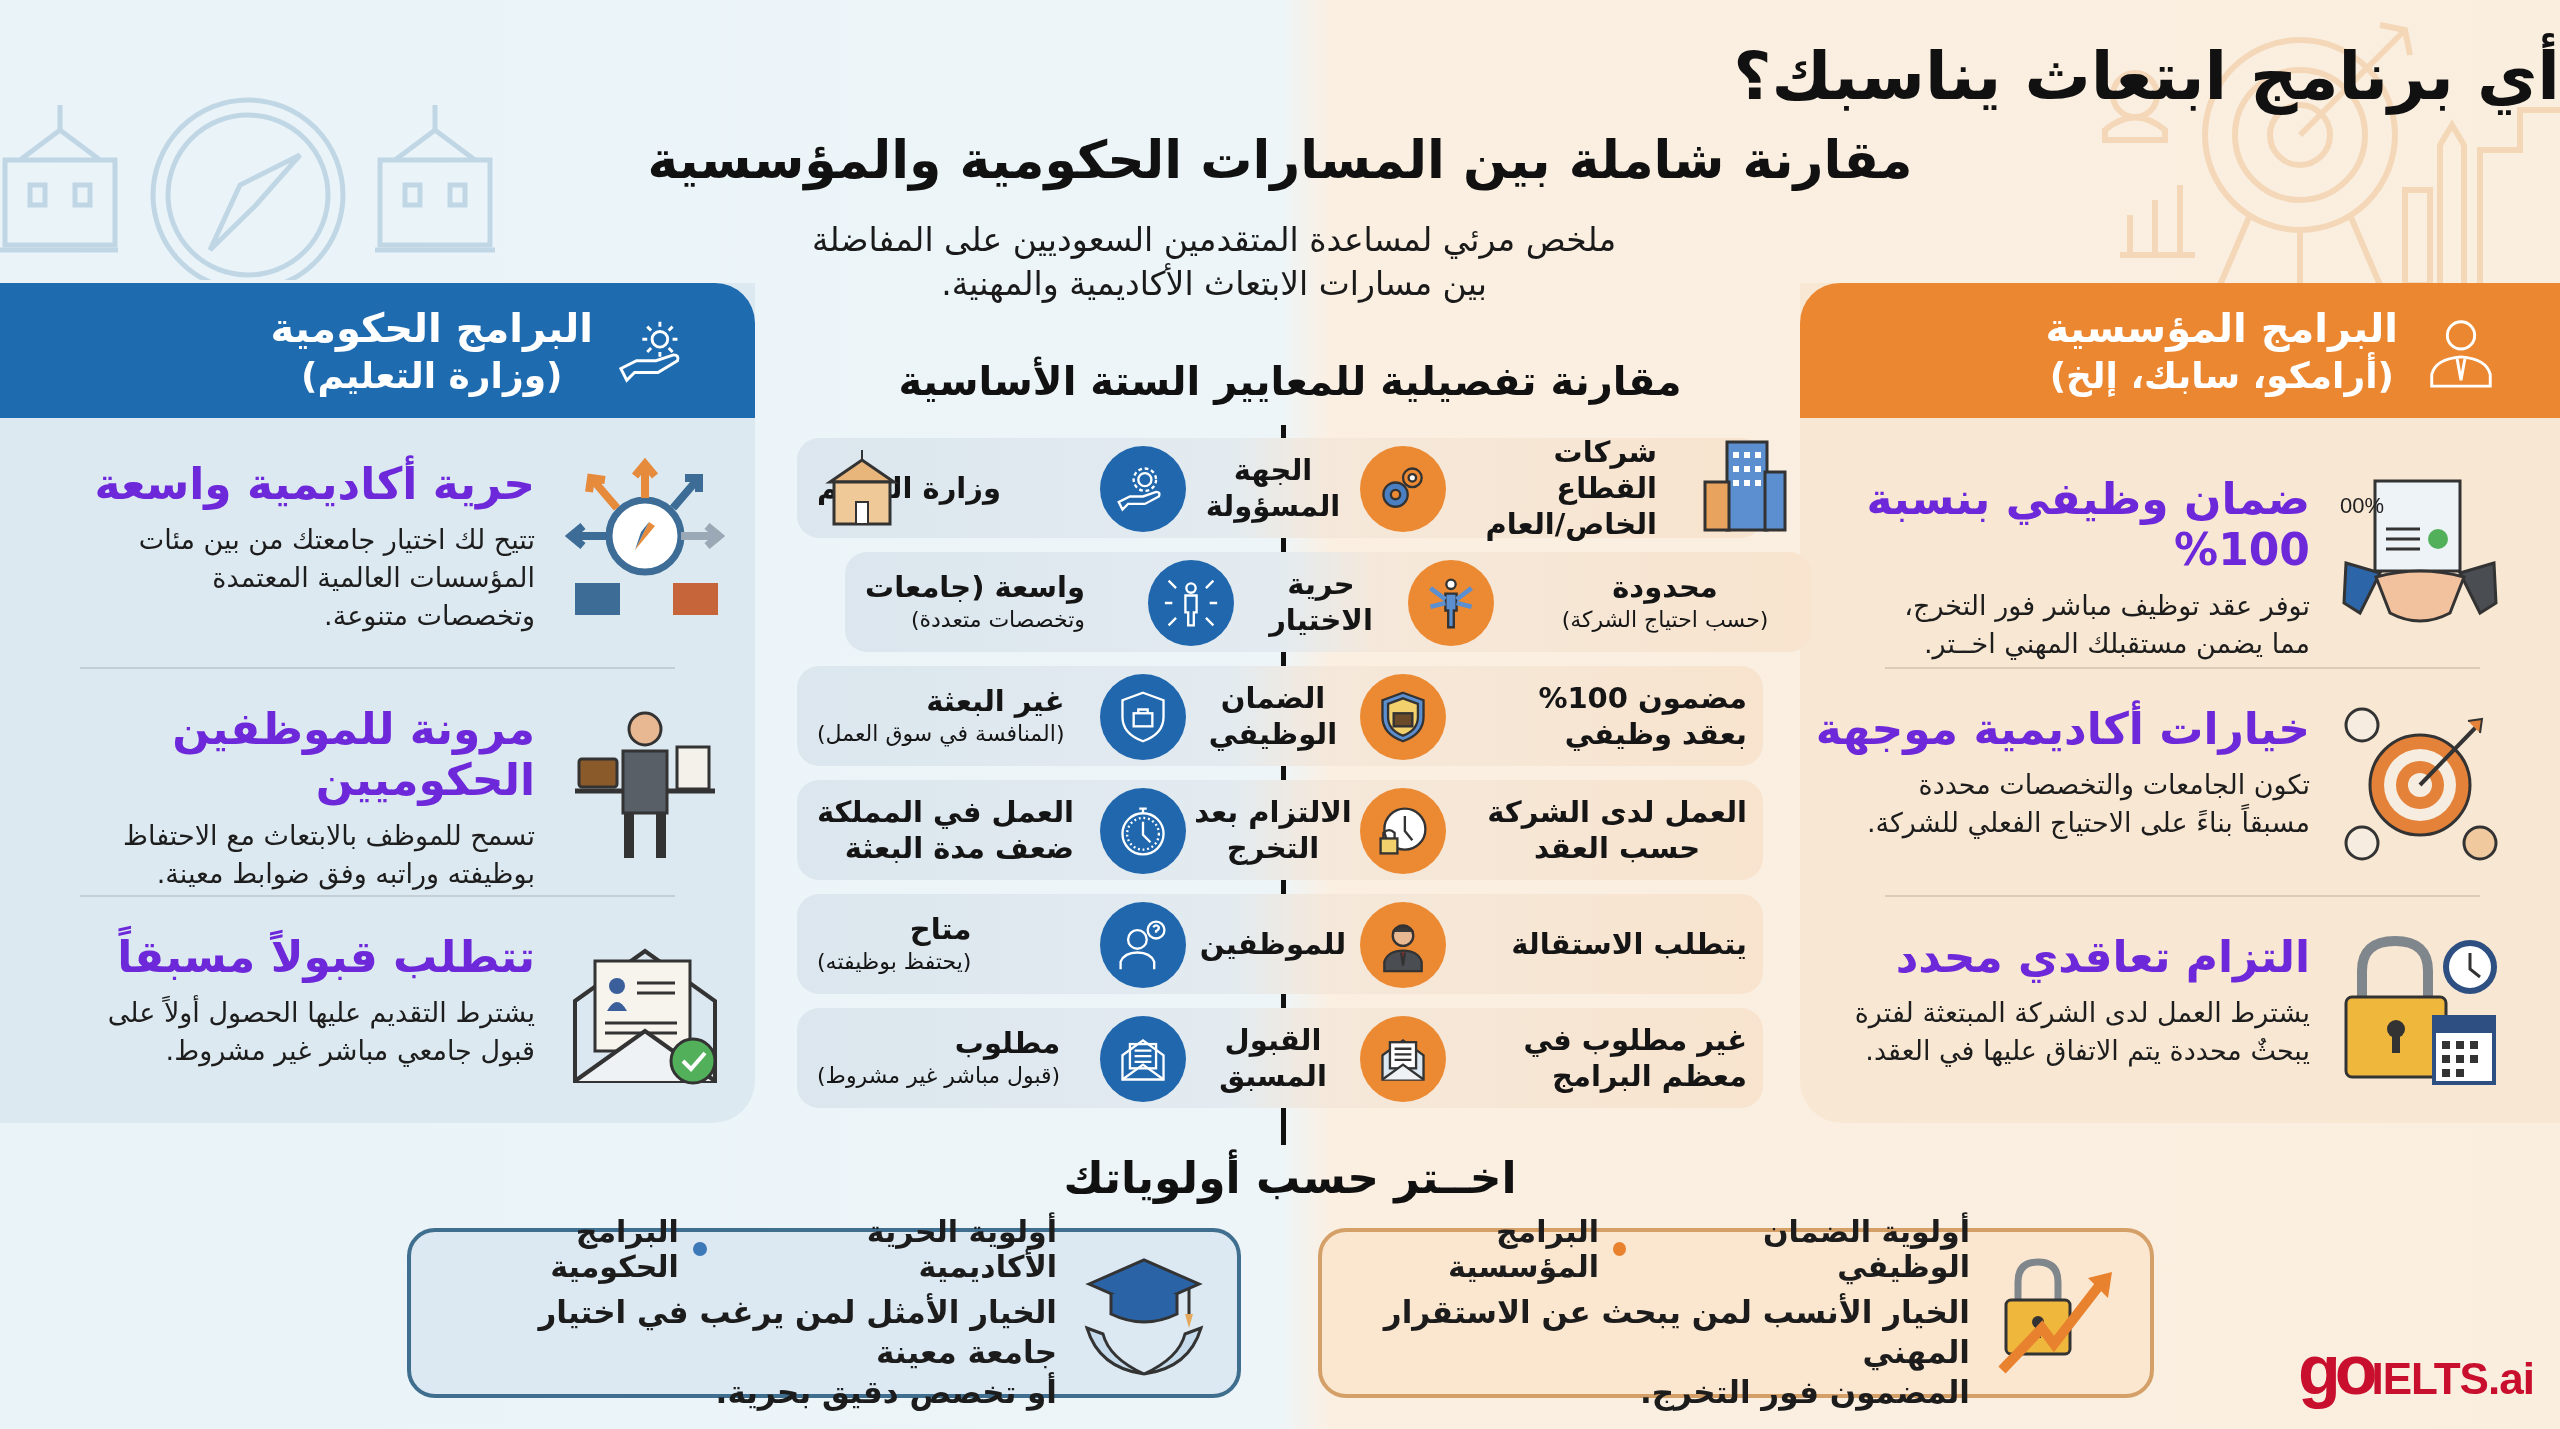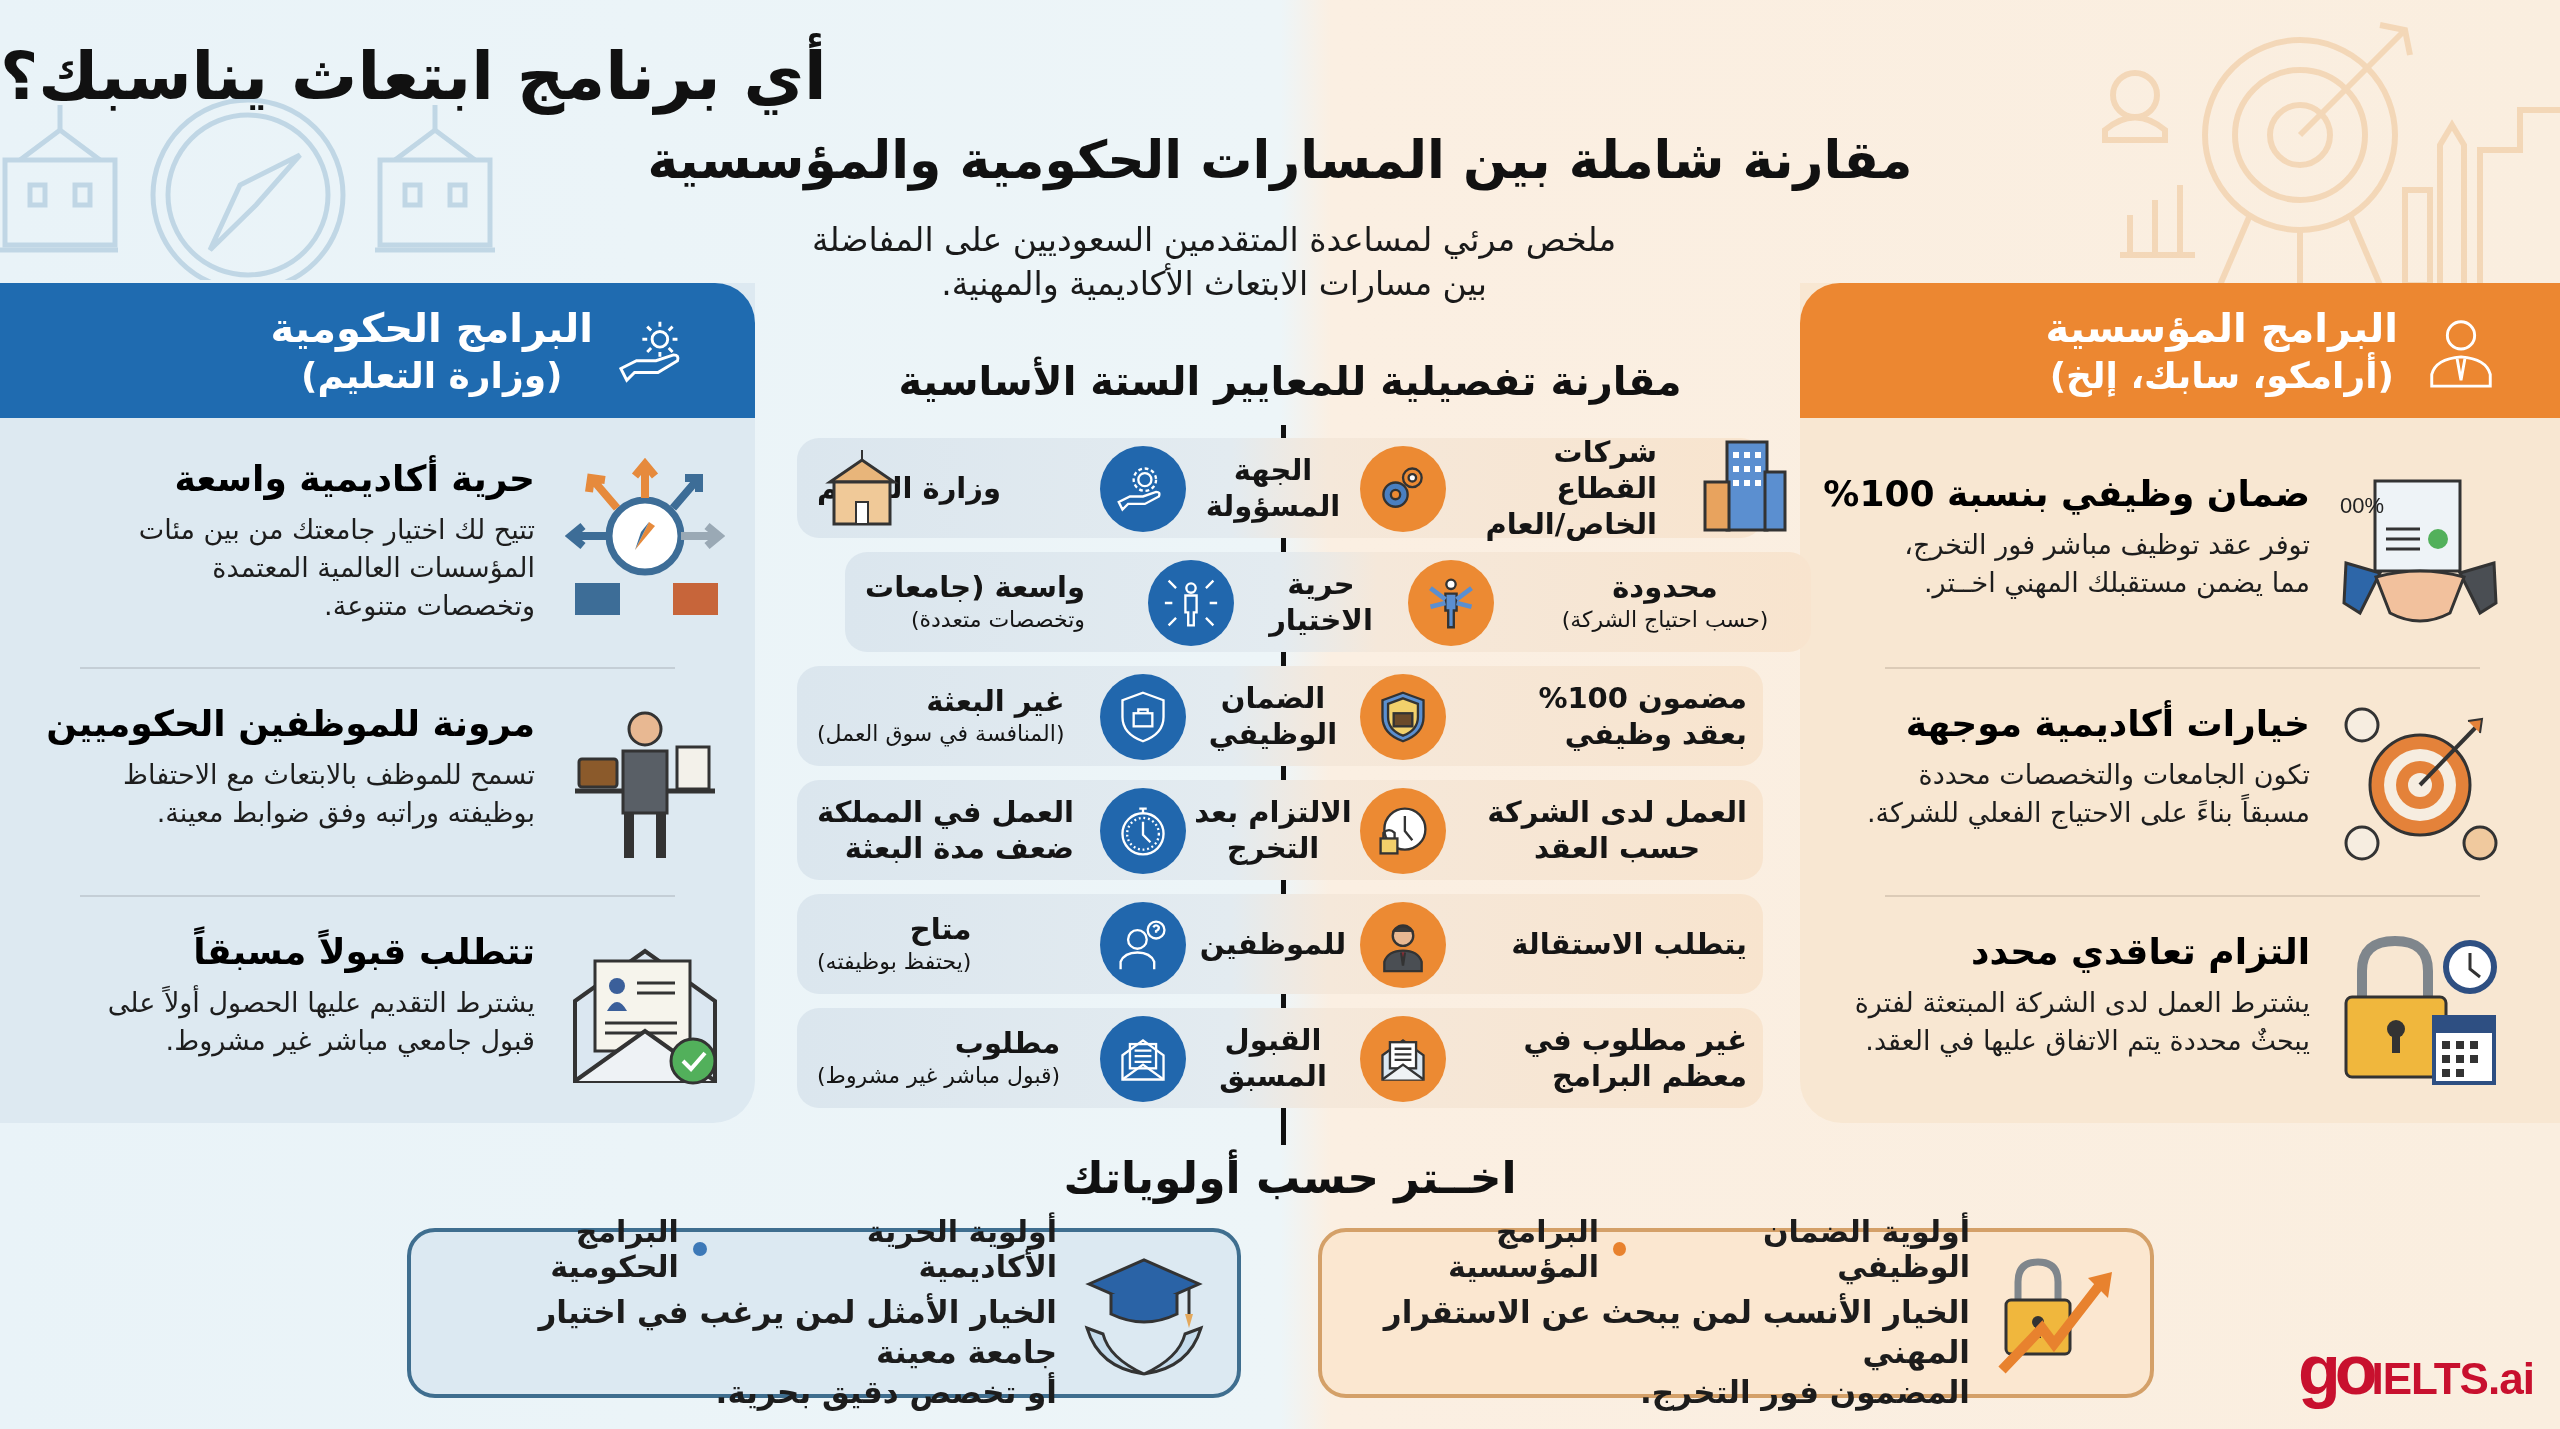--- a/index.html
+++ b/index.html
@@ -10,39 +10,39 @@
     background: linear-gradient(90deg, #e9f3f8 0%, #edf5f8 50%, #fbefe2 52%, #faeedf 100%);
     position: relative;
     direction: rtl;
   }
   .abs { position: absolute; }
   
   .deco-left { left: 0; top: 60px; width: 560px; height: 220px; opacity: .55; }
   .deco-right { right: 0; top: 0; width: 500px; height: 285px; opacity: .6; }
 
   
-  .title-main { top: 38px; left: 0; width: 2560px; text-align: left; font-size: 66px; font-weight: bold; color: #111; direction: rtl; }
+  .title-main { top: 38px; left: 0; width: 2560px; text-align: right; font-size: 66px; font-weight: bold; color: #111; direction: rtl; }
   .title-sub { top: 130px; left: 0; width: 2560px; text-align: center; font-size: 52px; font-weight: bold; color: #111; direction: rtl; }
   .title-desc { top: 218px; left: 0; width: 2428px; text-align: center; font-size: 33px; line-height: 44px; color: #1a1a1a; direction: rtl; }
 
   
   .panel { position: absolute; top: 283px; height: 840px; width: 755px; border-radius: 0 0 40px 0; overflow: hidden; }
   .panel-gov { left: 0; background: #dde9f1; border-radius: 0 0 42px 0; }
   .panel-corp { right: 0; background: #f8e7d2; border-radius: 0 0 0 42px; left: auto; width: 760px; }
   .panel-head { height: 135px; display: flex; align-items: center; padding: 0 30px; gap: 24px; color: #fff; }
   .panel-gov .panel-head { background: #1f6bb0; border-top-right-radius: 40px; justify-content: flex-start; padding-right: 60px; }
   .panel-corp .panel-head { background: #ec8731; border-top-left-radius: 40px; justify-content: flex-start; padding-right: 60px; }
   .panel-head .ph-text { text-align: center; }
   .ph-title { font-size: 40px; font-weight: bold; line-height: 50px; }
   .ph-sub { font-size: 36px; font-weight: bold; line-height: 46px; }
   .panel-head svg { width: 78px; height: 78px; flex: none; }
 
   .feature { position: absolute; display: flex; align-items: flex-start; gap: 30px; direction: rtl; }
   .feature .f-icon { width: 160px; height: 160px; flex: none; }
-  .f-title { font-size: 36px; font-weight: bold; margin-bottom: 12px; color: #000000; }
+  .f-title { font-size: 44px; font-weight: bold; margin-bottom: 12px; color: #6d28d9; }
   .f-body { font-size: 27px; line-height: 38px; color: #1d1d1d; }
   .divider { position: absolute; height: 2px; background: #c4ced6; }
   .panel-corp .divider { background: #dccbb7; }
 
   
   .cmp-title { top: 358px; left: 790px; width: 1000px; text-align: center; font-size: 40px; font-weight: bold; color: #111; }
   .spine { left: 1281px; width: 5px; background: #111; }
   .row { position: absolute; left: 797px; width: 966px; height: 100px; border-radius: 22px;
          background: linear-gradient(90deg, #dbe6ee 0%, #e3ebf0 45%, #f5e8da 55%, #f8e4ce 100%); }
   .cell { position: absolute; top: 0; height: 100px; display: flex; align-items: center; }

